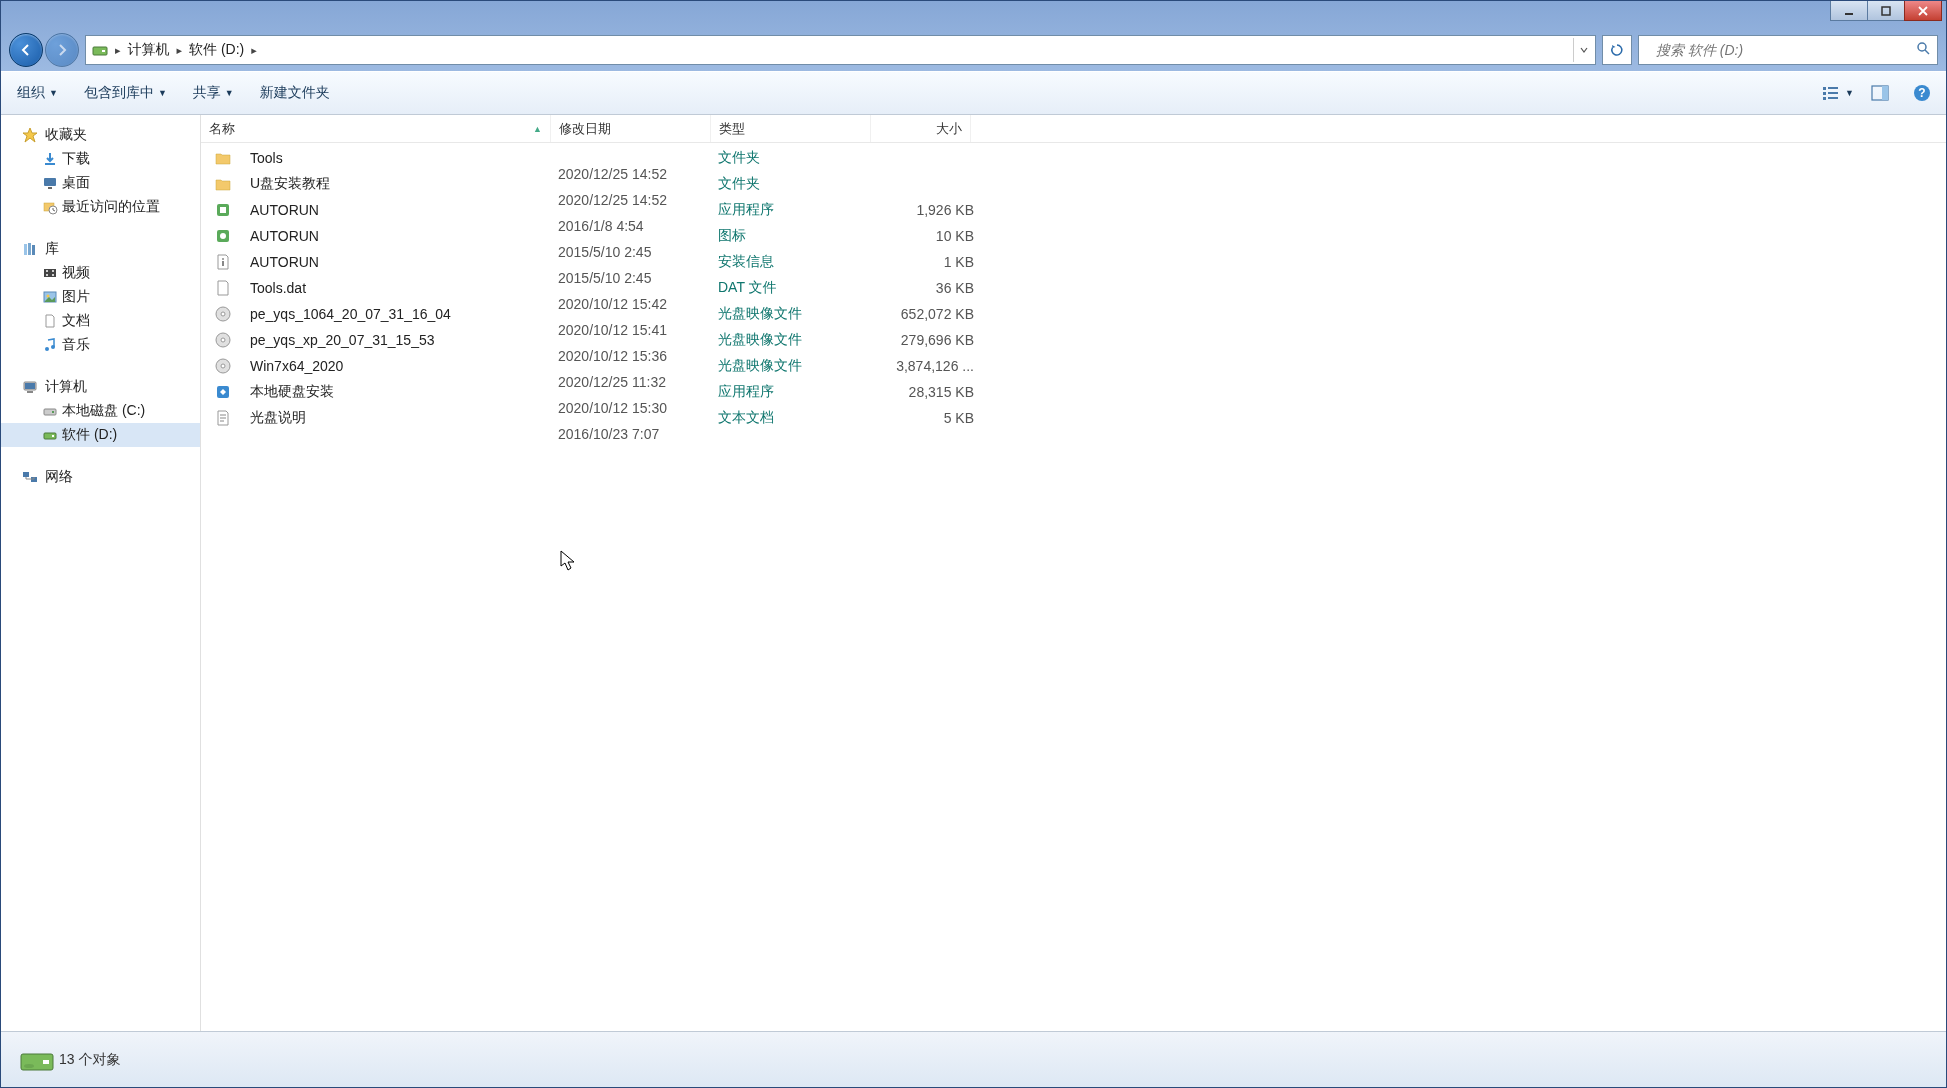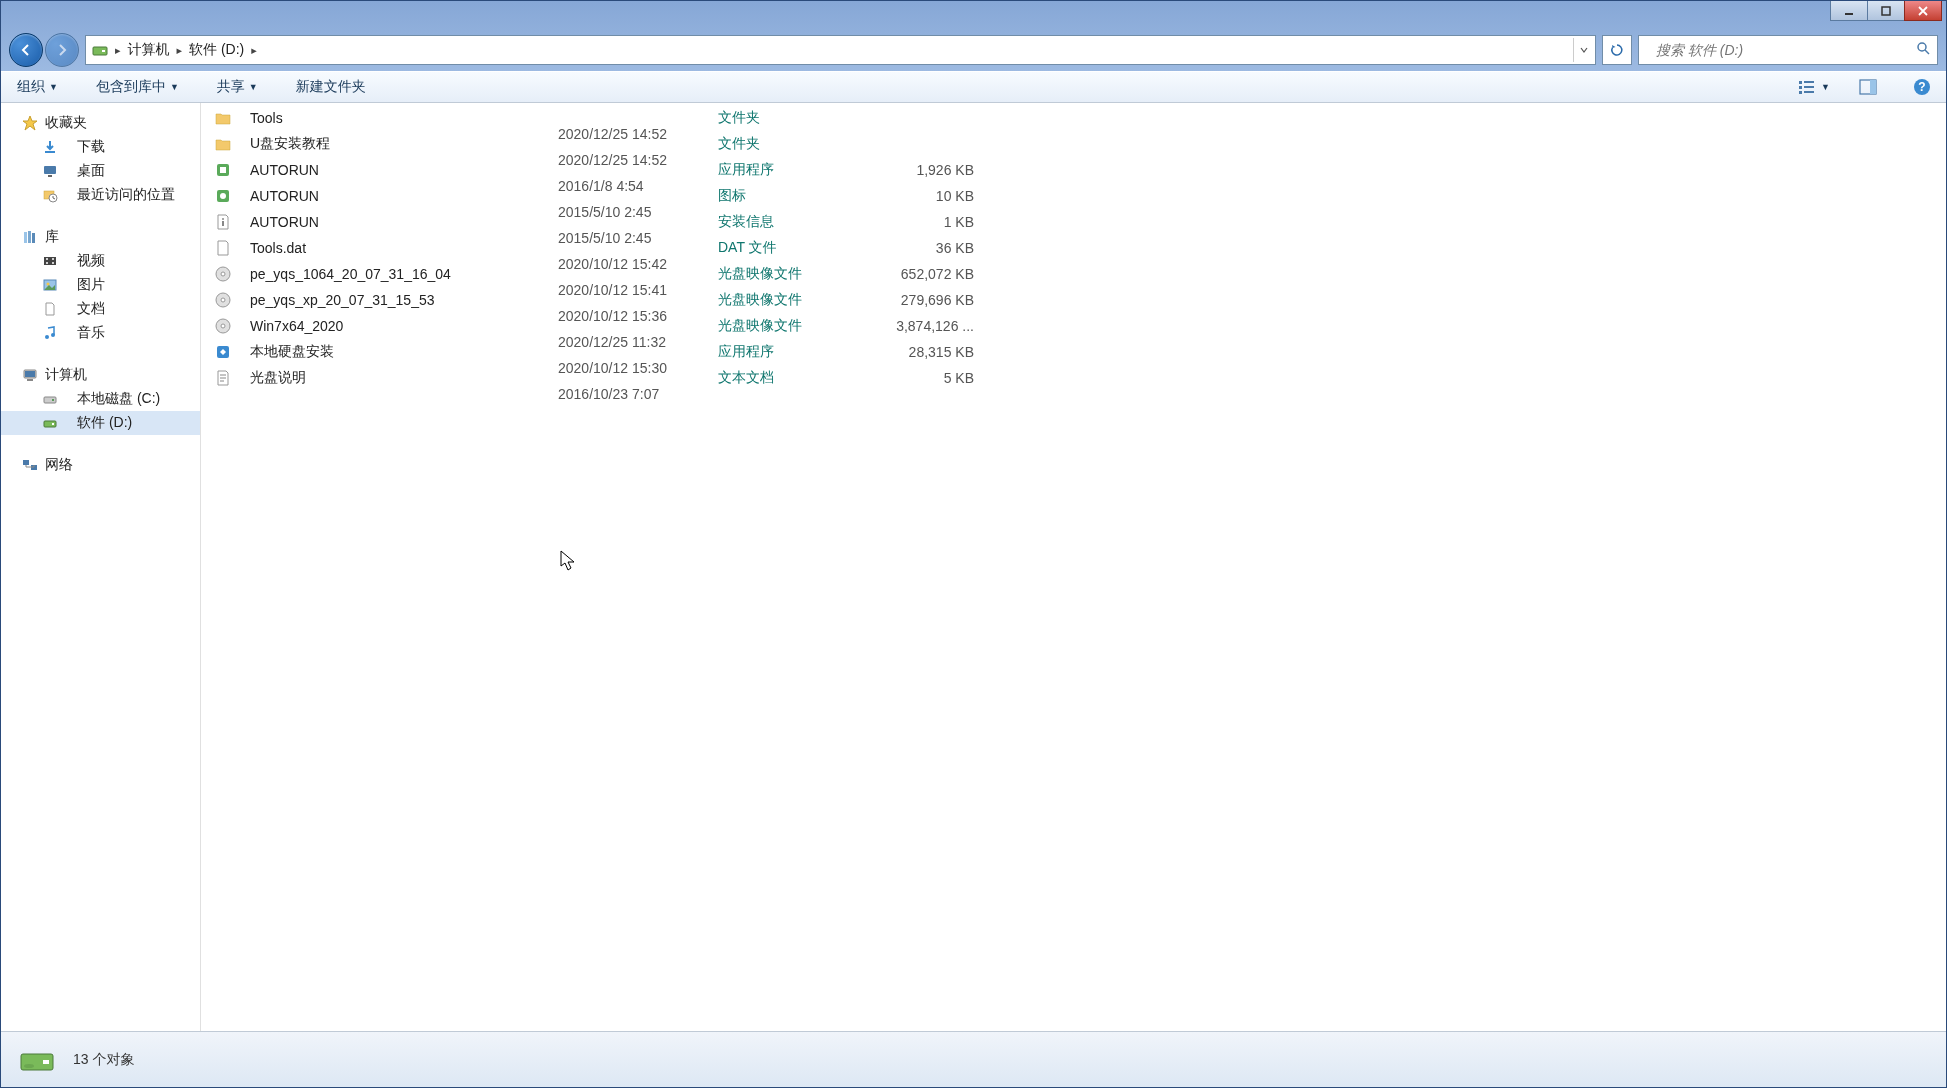--- a/index.html
+++ b/index.html
@@ -88,27 +88,27 @@
   position: relative;
 }
 .search-box input {
   flex: 1; border: none; outline: none;
   font-style: italic; color: #888; font-size: 14px; margin-left: 11px;
 }
 .search-box .search-icon-wrap { position: absolute; right: 6px; }
 
 
 .toolbar {
-  height: 32px;
+  height: 44px;
   background: linear-gradient(to bottom, #f7fbff, #e6eef8);
   border-top: 1px solid #fff;
   border-bottom: 1px solid #c0cad6;
   display: flex; align-items: center;
   padding: 0 8px;
-  gap: 22px;
+  gap: 10px;
 }
 .tb-btn {
   padding: 4px 8px;
   display: flex; align-items: center; gap: 4px;
   font-size: 14px; color: #1a3a5a;
   cursor: pointer;
   border-radius: 3px;
 }
 .tb-caret { font-size: 9px; color: #1a3a5a; }
 .tb-spacer { flex: 1; }
@@ -131,21 +131,21 @@
 .side-group { margin-bottom: 18px; }
 .side-header {
   display: flex; align-items: flex-start;
   padding: 3px 8px 3px 20px;
   gap: 6px; cursor: pointer;
   color: #222;
 }
 .side-item {
   display: flex; align-items: center;
   padding: 3px 8px 3px 40px;
-  gap: 18px; cursor: pointer;
+  gap: 3px; cursor: pointer;
   color: #222;
 }
 .side-item.selected { background: #d8e6f6; }
 .side-icon { width: 18px; height: 18px; display:flex; align-items:center; justify-content:center; flex-shrink:0; }
 
 .file-pane { flex: 1; display: flex; flex-direction: column; overflow: hidden; }
 .columns {
   display: flex; height: 28px;
   border-bottom: 1px solid #e8e8e8;
   font-size: 13px; color: #333;
@@ -172,21 +172,20 @@
 .f-size { width: 96px; text-align: right; color: #555; }
 .file-icon { width: 18px; height: 18px; display:flex; align-items:center; justify-content:center; flex-shrink:0; }
 
 
 .statusbar {
   height: 56px;
   background: linear-gradient(to bottom, #f0f4fa, #dde8f4);
   border-top: 1px solid #c0cad6;
   display: flex; align-items: center;
   padding: 0 14px;
-  gap: 14px;
 }
 .status-icon { width: 44px; height: 44px; display:flex; align-items:center; justify-content:center; }
 .status-text { font-size: 14px; color: #333; }
 
 
 .cursor-pos { position: absolute; left: 560px; top: 550px; pointer-events: none; z-index: 999; }
 
 
 .ico-folder { fill: #f3c96b; stroke: #c9a43a; stroke-width:0.5; }
 .ico-file { fill: #fff; stroke: #999; stroke-width:1; }
@@ -444,20 +443,35 @@
                   <rect x="9" y="8" width="6" height="5" fill="#4a7aaa"></rect>
                   <path d="M4 8 L4 10 L12 10 L12 8" stroke="#888" fill="none"></path>
                 </svg>
               </span>
           <span>网络</span>
         </div>
       </div>
     </div>
 
     <div class="file-pane">
+      <div class="columns">
+        <div class="col col-name">
+          <span>名称</span>
+          <span class="sort-arrow">▲</span>
+        </div>
+        <div class="col col-date">
+              <span>修改日期</span>
+            </div>
+        <div class="col col-type">
+              <span>类型</span>
+            </div>
+        <div class="col col-size">
+              <span>大小</span>
+            </div>
+      </div>
       <div class="file-list" id="file-list">
             <div class="file-row">
               <div class="f-name">
                 <span class="file-icon">
                   <svg width="18" height="18" viewBox="0 0 18 18">
                     <path d="M2 5 L7 5 L8 6 L16 6 L16 15 L2 15 Z" class="ico-folder"></path>
                   </svg>
                 </span>
                 <span>Tools</span>
               </div>

